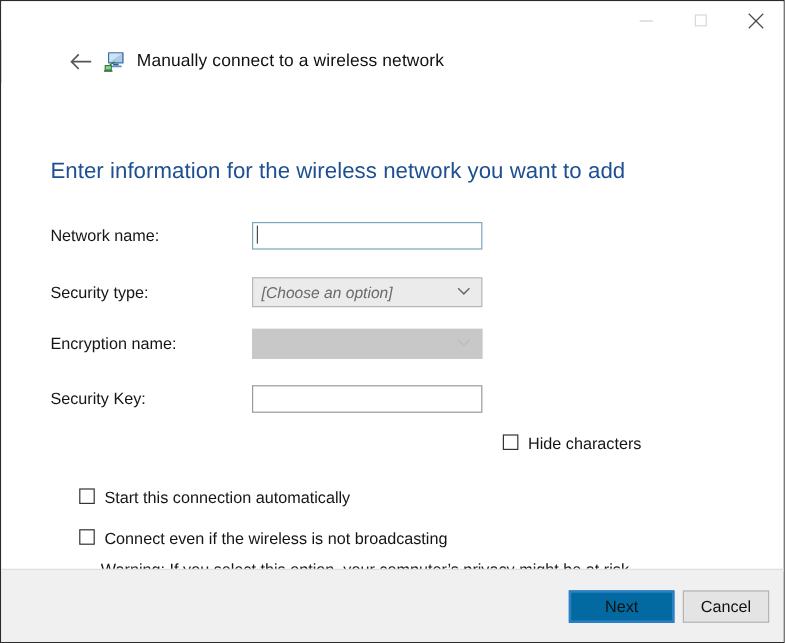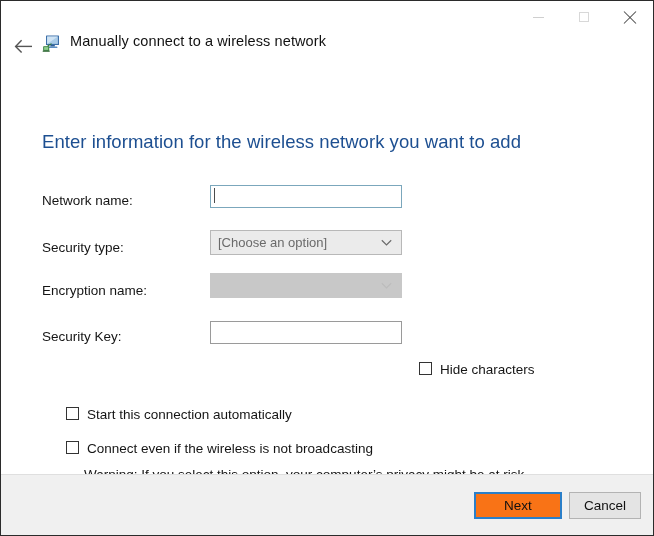--- a/index.html
+++ b/index.html
@@ -76,23 +76,24 @@
     transform-origin: center;
   }
   .wc-close-glyph::before { transform: translateX(-50%) rotate(45deg); top:-2px; }
   .wc-close-glyph::after  { transform: translateX(-50%) rotate(-45deg); top:-2px; }
 
   
   #navrow {
     position: relative;
     height: 36px;
     display: flex;
-    align-items: flex-start;
+    align-items: center;
     padding-left: 9px;
     background: #ffffff;
+    margin-left: 44px;
   }
   #back-button {
     width: 26px;
     height: 26px;
     display: flex;
     align-items: center;
     justify-content: center;
     background: transparent;
     border: none;
     padding: 0;
@@ -129,21 +130,21 @@
     font-size: 18.5px;
     color: #1d4f91;
     letter-spacing: 0.05px;
     white-space: nowrap;
   }
 
   .form-row {
     position: absolute;
     left: 41px;
     display: flex;
-    align-items: flex-end;
+    align-items: center;
     height: 24px;
   }
   .field-label {
     width: 168px;
     font-size: 13.5px;
     color: #151515;
     white-space: nowrap;
   }
 
   
@@ -176,20 +177,21 @@
   
   .combo {
     position: relative;
     box-sizing: border-box;
     width: 192px;
     height: 25px;
     display: flex;
     align-items: center;
     padding-left: 7px;
     font-size: 13px;
+    font-style: italic;
   }
   .combo.enabled {
     background: #ebebeb;
     border: 1px solid #b8b8b8;
     color: #6a6a6a;
   }
   .combo.disabled {
     background: #c8c8c8;
     border: 1px solid #c8c8c8;
     color: #c8c8c8;
@@ -264,21 +266,21 @@
     border: 1px solid #b3b3b3;
     padding: 0;
     display: flex;
     align-items: center;
     justify-content: center;
   }
   #next-button {
     left: 473px;
     width: 88px;
     border: 2px solid #2a7fc9;
-    background: #f97316;
+    background: #0369a1;
   }
   #cancel-button {
     left: 568px;
     width: 72px;
   }
 </style>
 </head>
 <body>
 
 <div id="window">

